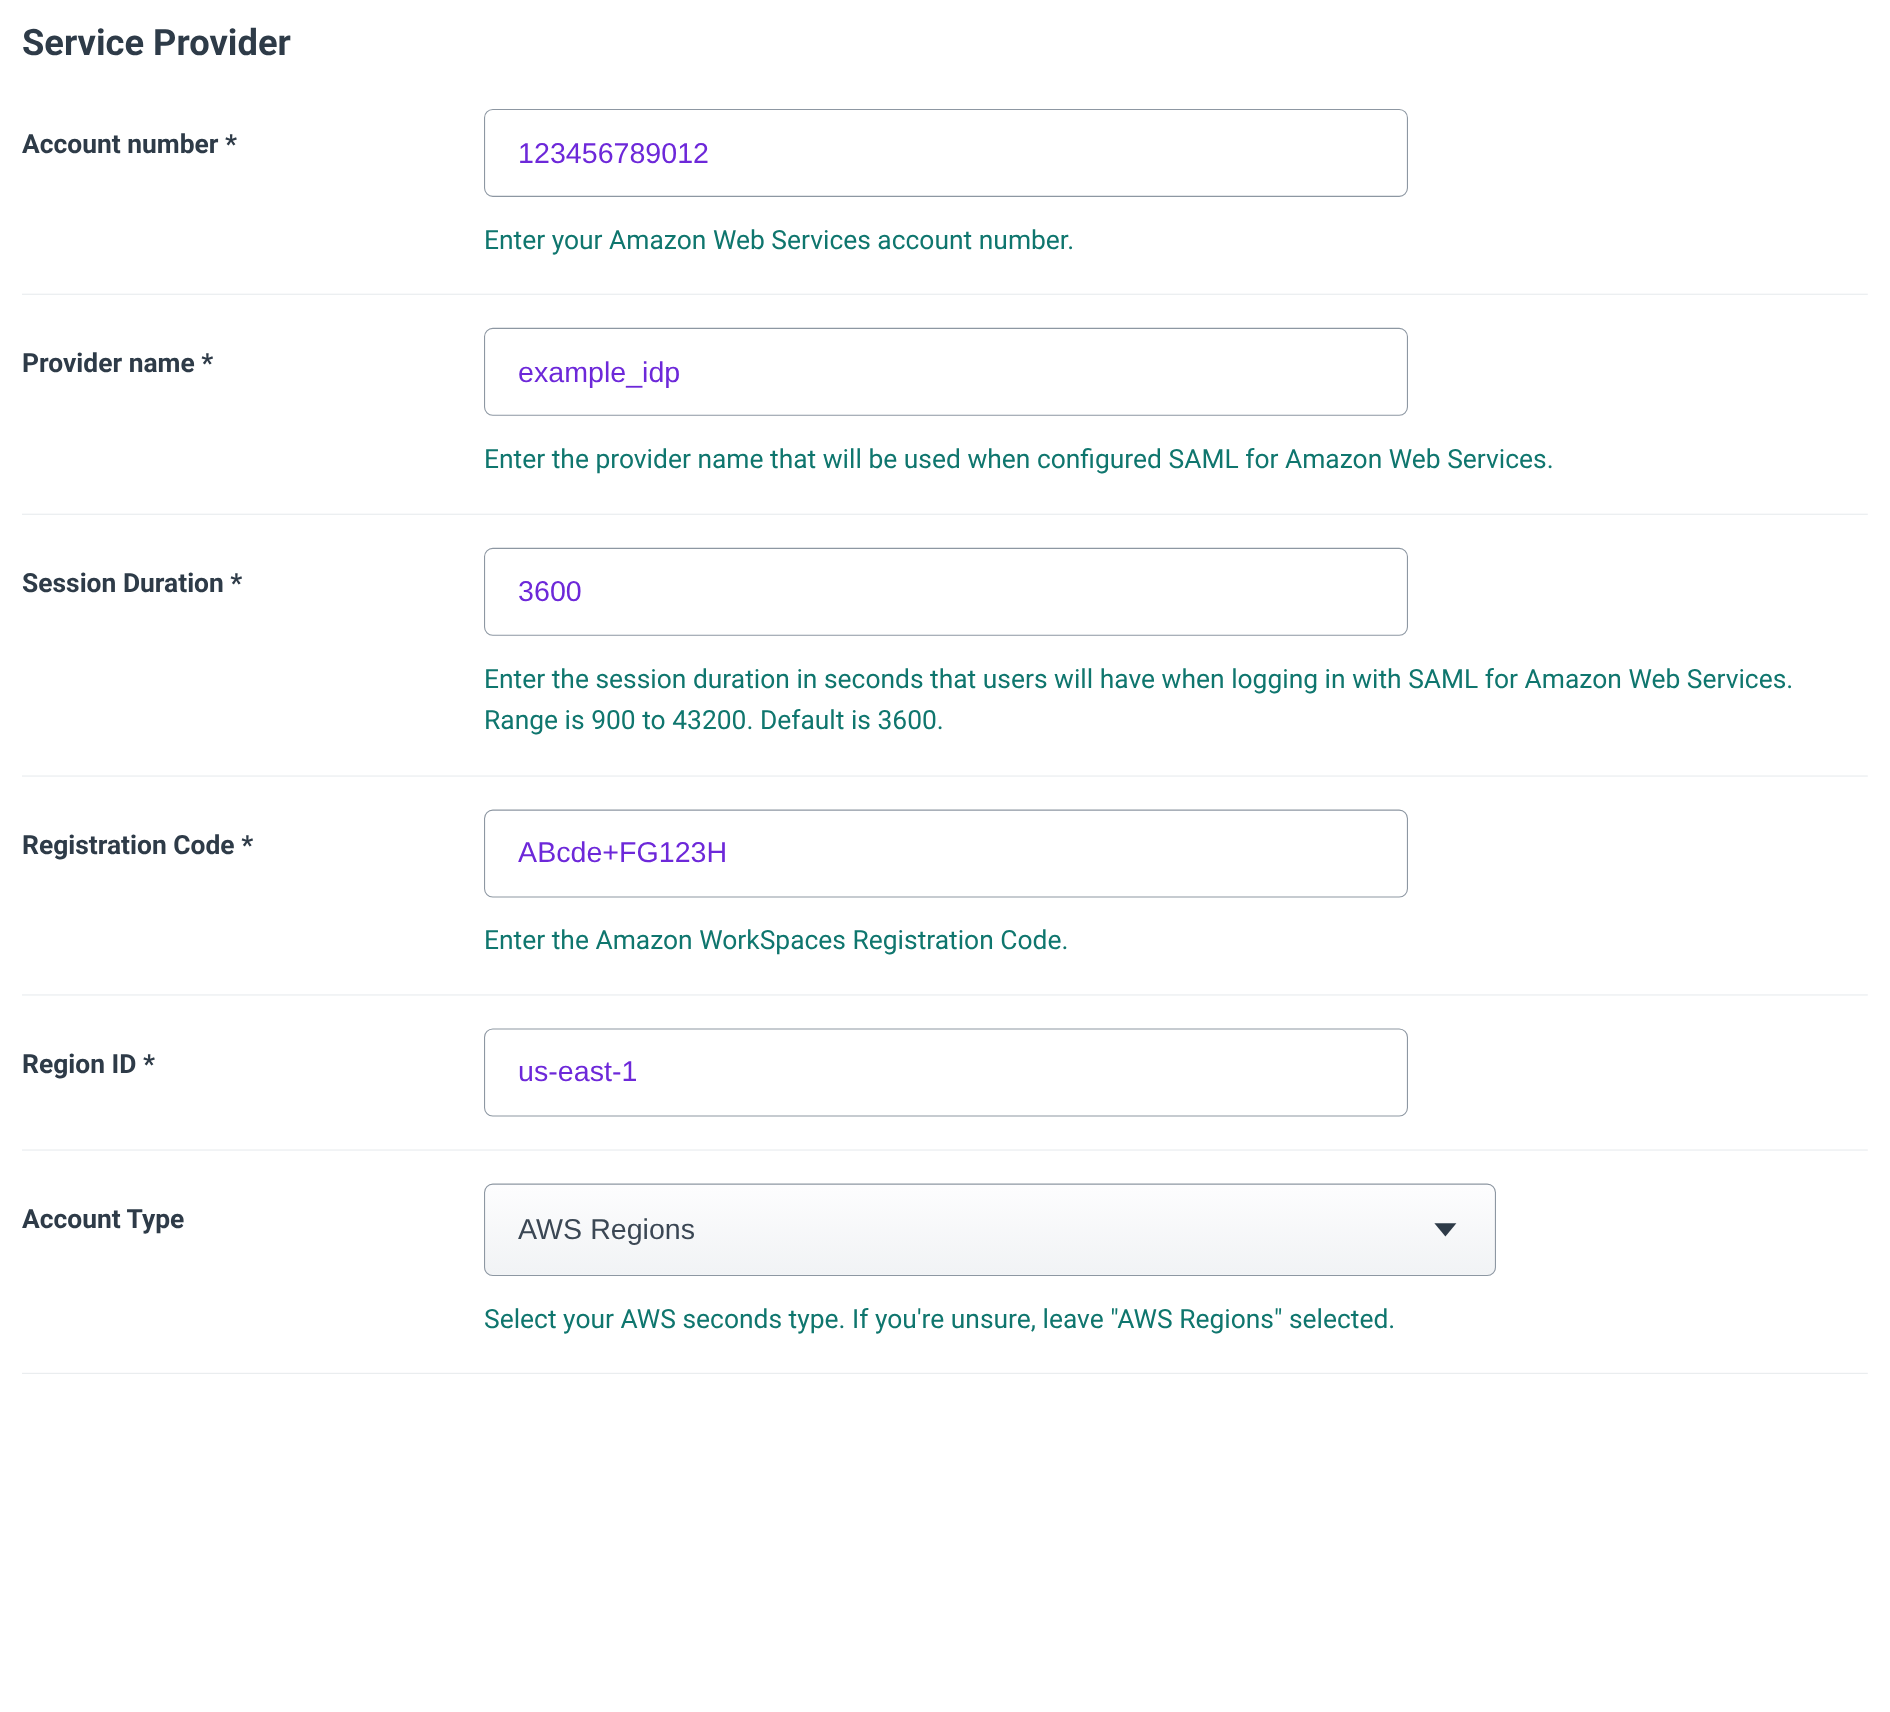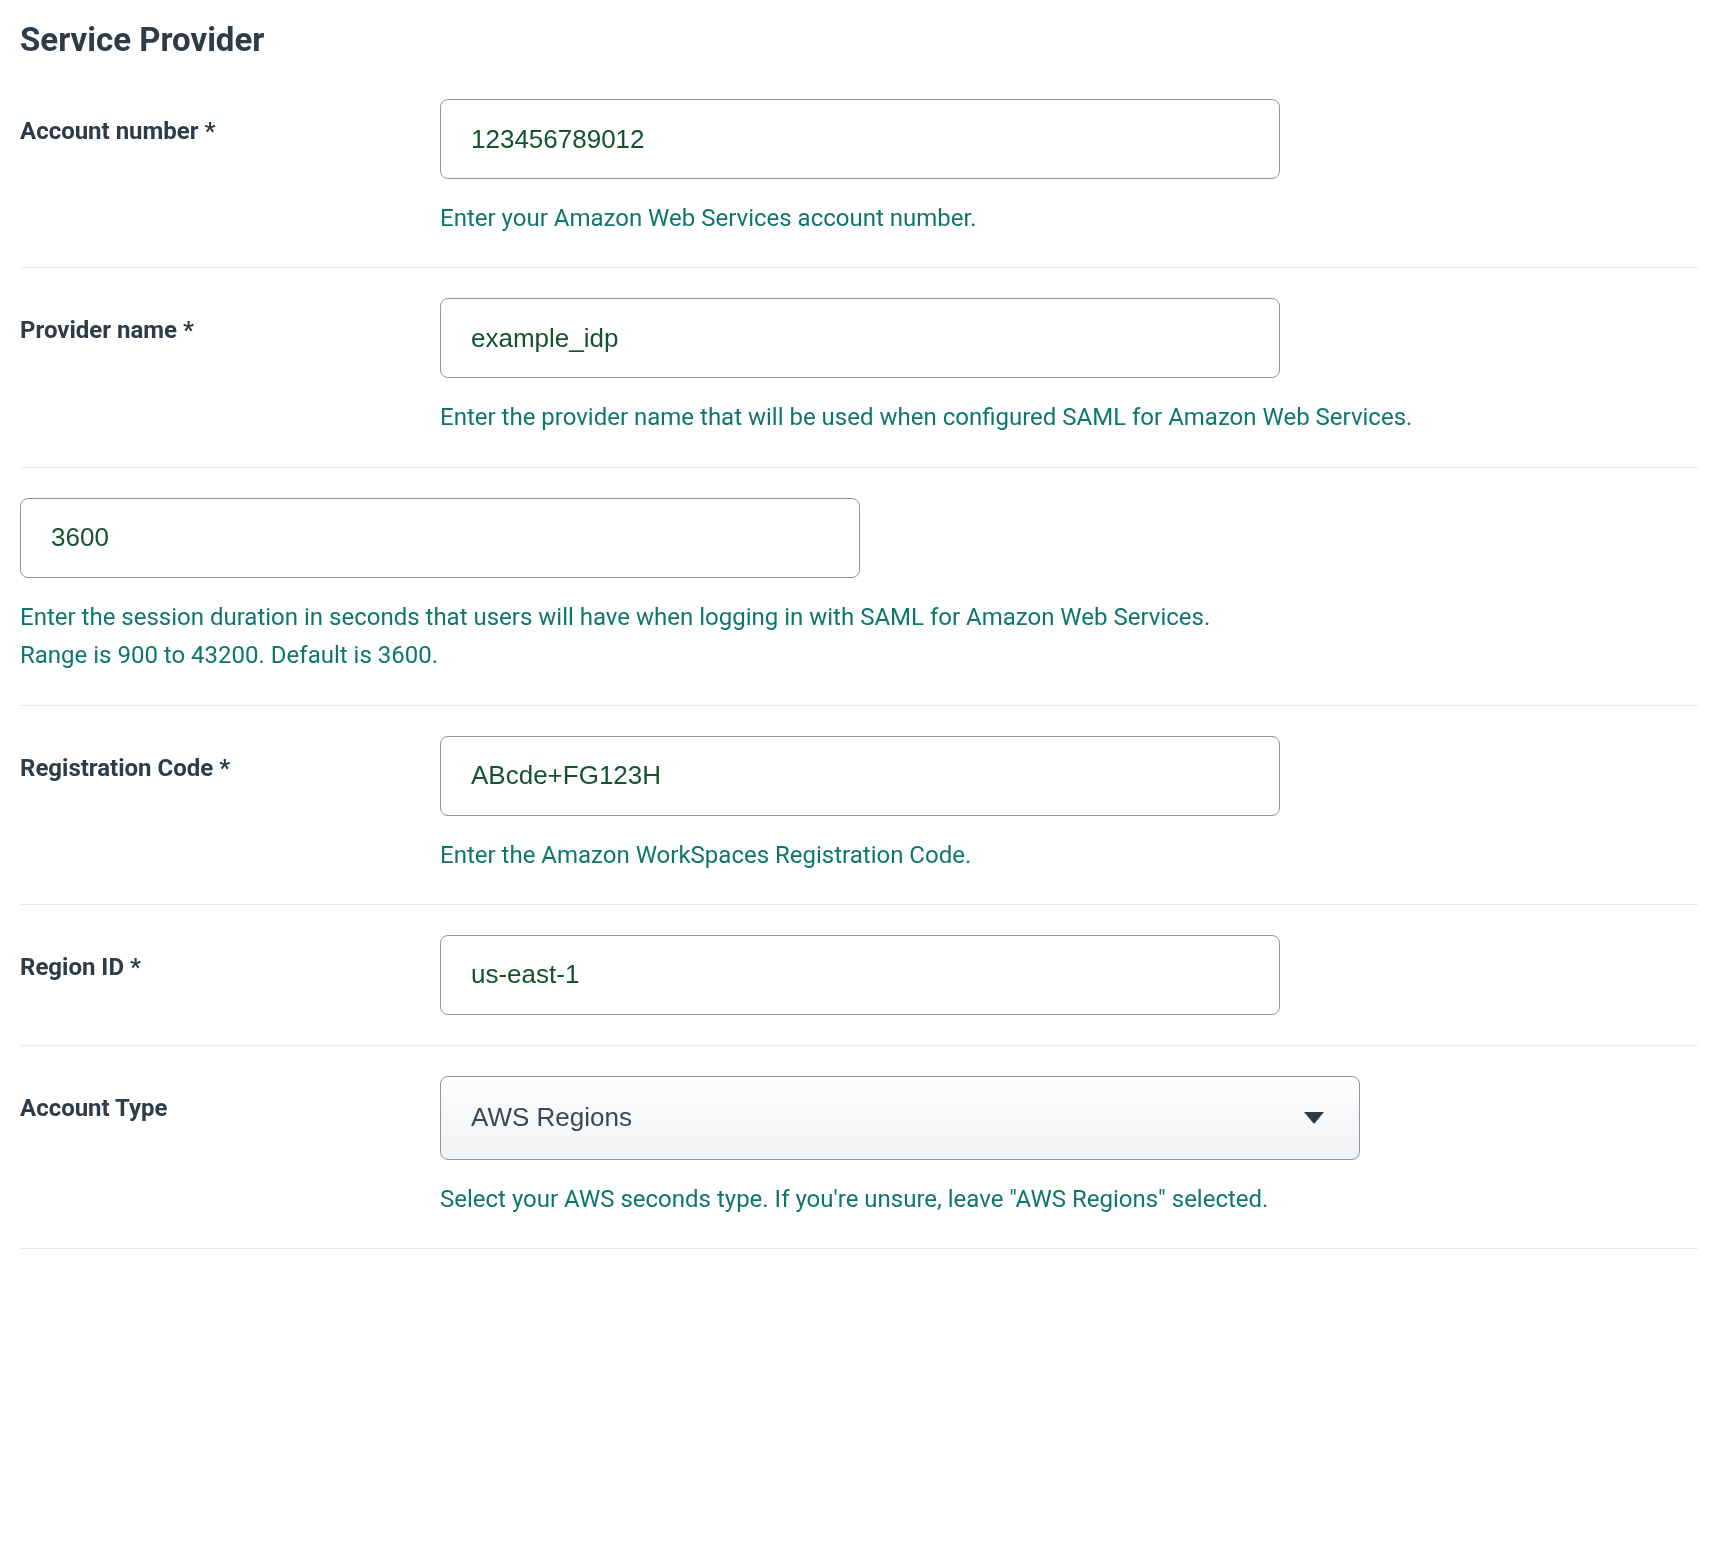--- a/index.html
+++ b/index.html
@@ -42,21 +42,21 @@
     }
     .form-content {
       flex: 1;
     }
     .text-input {
       width: 840px;
       max-width: 100%;
       height: 80px;
       padding: 0 30px;
       font-size: 26px;
-      color: #14532d;
+      color: #6d28d9;
       background: #ffffff;
       border: 1px solid #8d97a2;
       border-radius: 8px;
       outline: none;
     }
     .select-wrapper {
       position: relative;
       width: 920px;
       max-width: 100%;
     }
@@ -113,20 +113,21 @@
 
   <div class="form-row">
     <div class="form-label">Provider name *</div>
     <div class="form-content">
       <input type="text" class="text-input" value="example_idp" style="">
       <div class="help-text">Enter the provider name that will be used when configured SAML for Amazon Web Services.</div>
     </div>
   </div>
 
   <div class="form-row">
+    <div class="form-label">Session Duration *</div>
     <div class="form-content">
       <input type="text" class="text-input" value="3600" style="">
       <div class="help-text">Enter the session duration in seconds that users will have when logging in with SAML for Amazon Web Services. Range is 900 to 43200. Default is 3600.</div>
     </div>
   </div>
 
   <div class="form-row">
     <div class="form-label">Registration Code *</div>
     <div class="form-content">
       <input type="text" class="text-input" value="ABcde+FG123H" style="">

